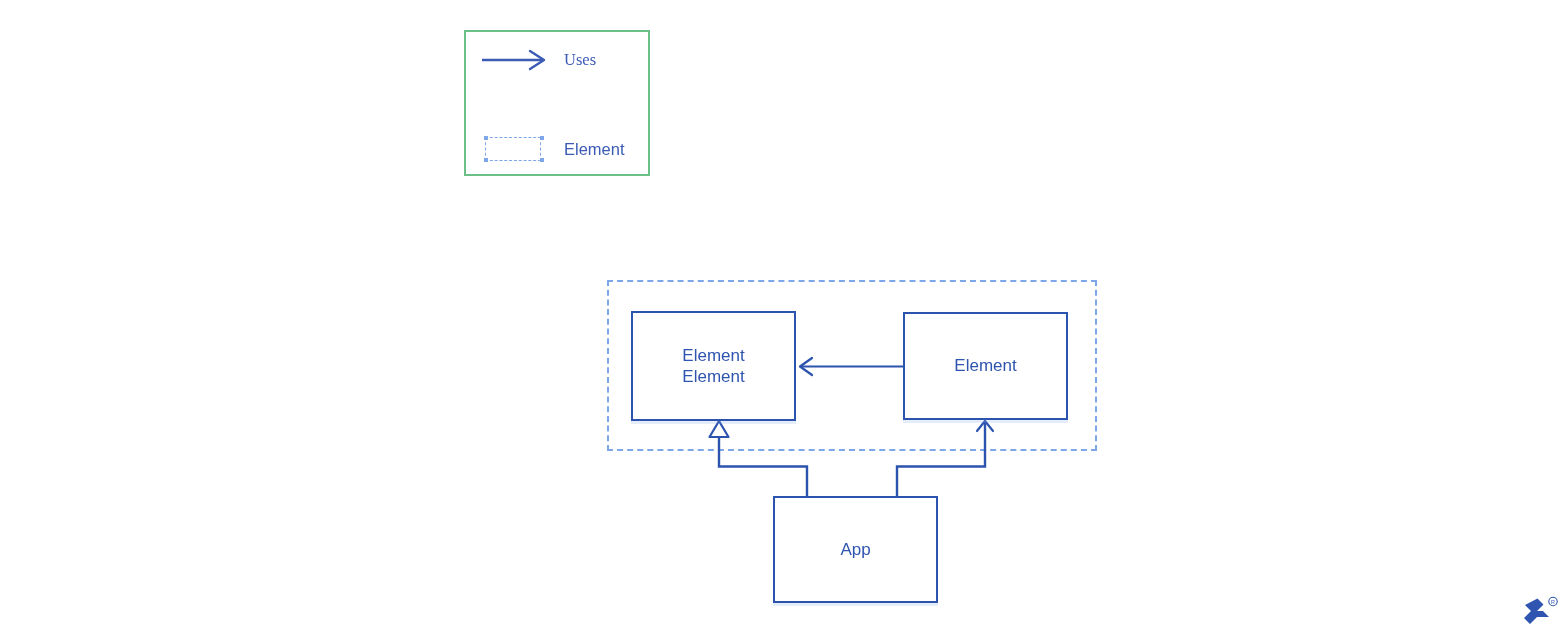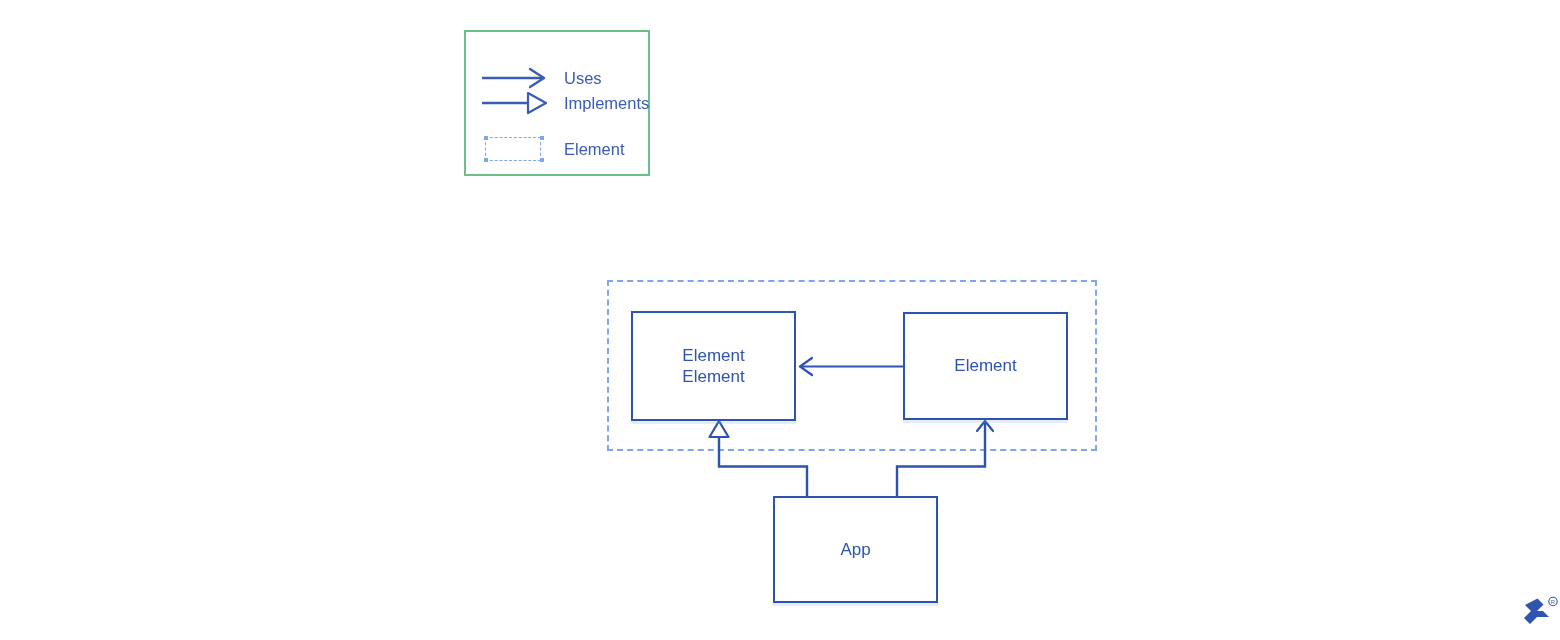--- a/index.html
+++ b/index.html
@@ -32,21 +32,21 @@
     box-sizing: border-box;
   }
   .legend-row {
     position: absolute;
     left: 0;
     width: 100%;
     height: 36px;
     display: flex;
     align-items: center;
   }
-  .legend-row-0 { top: 28px; }
+  .legend-row-0 { top: 10px; font-family: Liberation Serif, serif; }
   .legend-row-1 { top: 53px; }
   .legend-row-2 { top: 99px; }
 
   .legend-sym {
     width: 76px;
     height: 36px;
     margin-left: 14px;
     flex: 0 0 auto;
     position: relative;
   }
@@ -152,29 +152,20 @@
     <div class="legend-row legend-row-0">
       <span class="legend-sym">
         <svg width="76" height="36" viewBox="0 0 76 36" xmlns="http://www.w3.org/2000/svg">
           <line x1="2" y1="18" x2="62" y2="18" stroke="#3b5bb5" stroke-width="2.4"></line>
           <path d="M50 9 L64 18 L50 27" fill="none" stroke="#3b5bb5" stroke-width="2.4" stroke-linecap="round" stroke-linejoin="round"></path>
         </svg>
       </span>
       <span class="legend-label">Uses</span>
     </div>
 
-    <div class="legend-row legend-row-1">
-      <span class="legend-sym">
-        <svg width="76" height="36" viewBox="0 0 76 36" xmlns="http://www.w3.org/2000/svg">
-          <line x1="2" y1="18" x2="48" y2="18" stroke="#3b5bb5" stroke-width="2.4"></line>
-          <path d="M48 8 L66 18 L48 28 Z" fill="#ffffff" stroke="#3b5bb5" stroke-width="2.2" stroke-linejoin="round"></path>
-        </svg>
-      </span>
-      <span class="legend-label">Implements</span>
-    </div>
 
     <div class="legend-row legend-row-2">
       <span class="legend-sym">
         <span class="legend-swatch"></span>
       </span>
       <span class="legend-label">Element</span>
     </div>
 
   </div>
 

